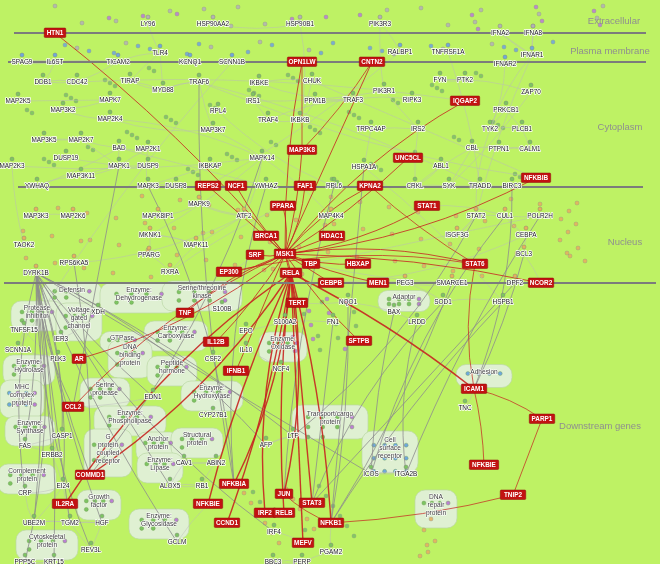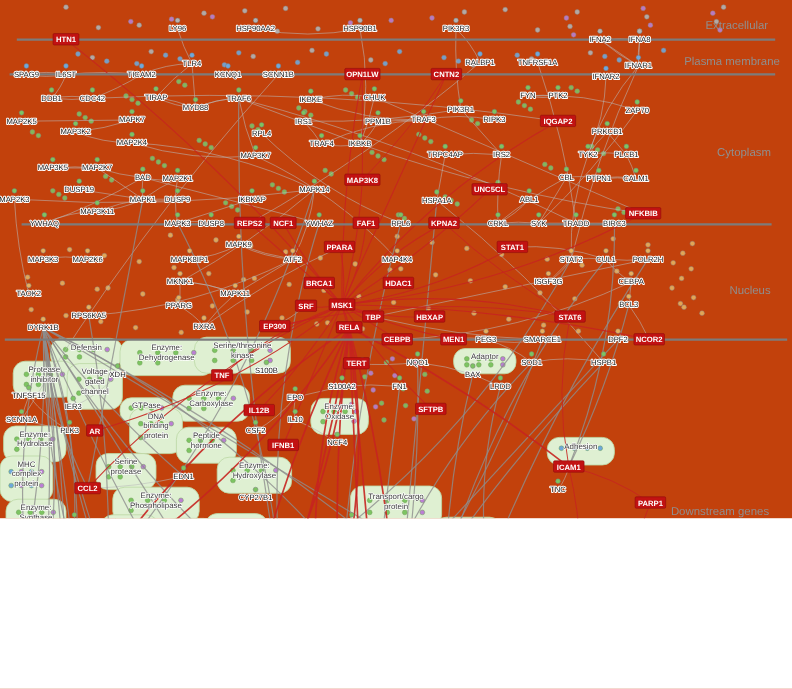--- a/index.html
+++ b/index.html
@@ -1,16 +1,16 @@
 <!DOCTYPE html>
 <html><head>
 <meta charset="utf-8">
 <style>
   html,body{margin:0;padding:0;background:#fff;}
-  .figure{position:relative;width:660px;height:432px;background:#c2410c;overflow:hidden;}
+  .figure{position:relative;width:660px;height:564px;background:#bef264;overflow:hidden;}
   svg{display:block;}
   text{font-family:"Liberation Sans","DejaVu Sans",sans-serif;}
   .node-label{font-size:6.4px;fill:#161616;paint-order:stroke;stroke:#ffffff;stroke-width:1.6px;stroke-linejoin:round;}
   .red-label{font-size:6.4px;fill:#ffffff;font-weight:600;}
   .group-label{font-size:6.6px;fill:#3c3c3c;paint-order:stroke;stroke:#ffffff;stroke-width:1.2px;stroke-linejoin:round;}
   .compartment-label{font-size:9.5px;fill:#8f8f8f;}
   .membrane-line{stroke:#7c7c7c;stroke-width:2;}
   .eg{stroke:#b9b9b9;stroke-width:0.55;fill:none;opacity:0.85;}
   .ed{stroke:#8d8d8d;stroke-width:1.0;fill:none;opacity:0.8;}
   .er{stroke:#c62420;fill:none;opacity:0.9;}

